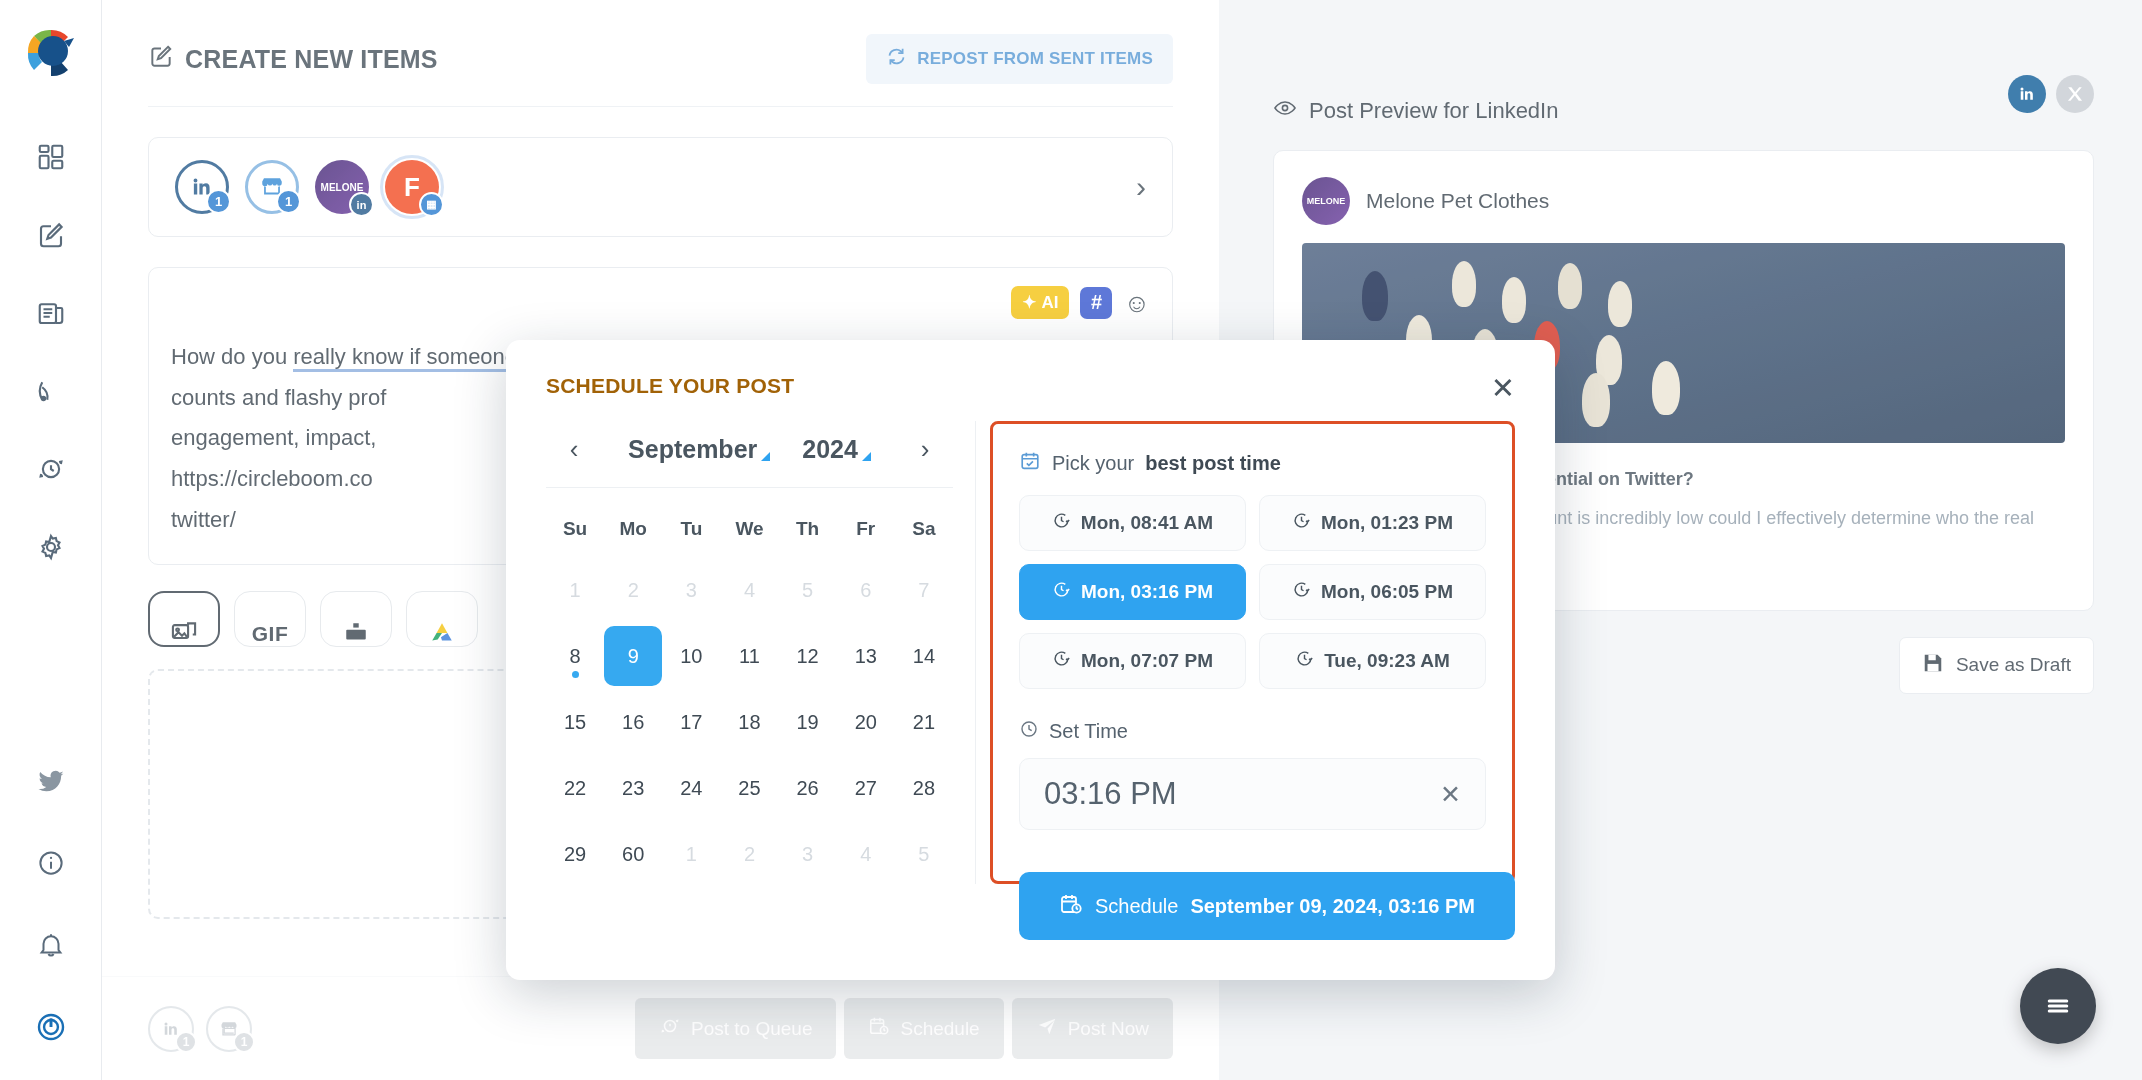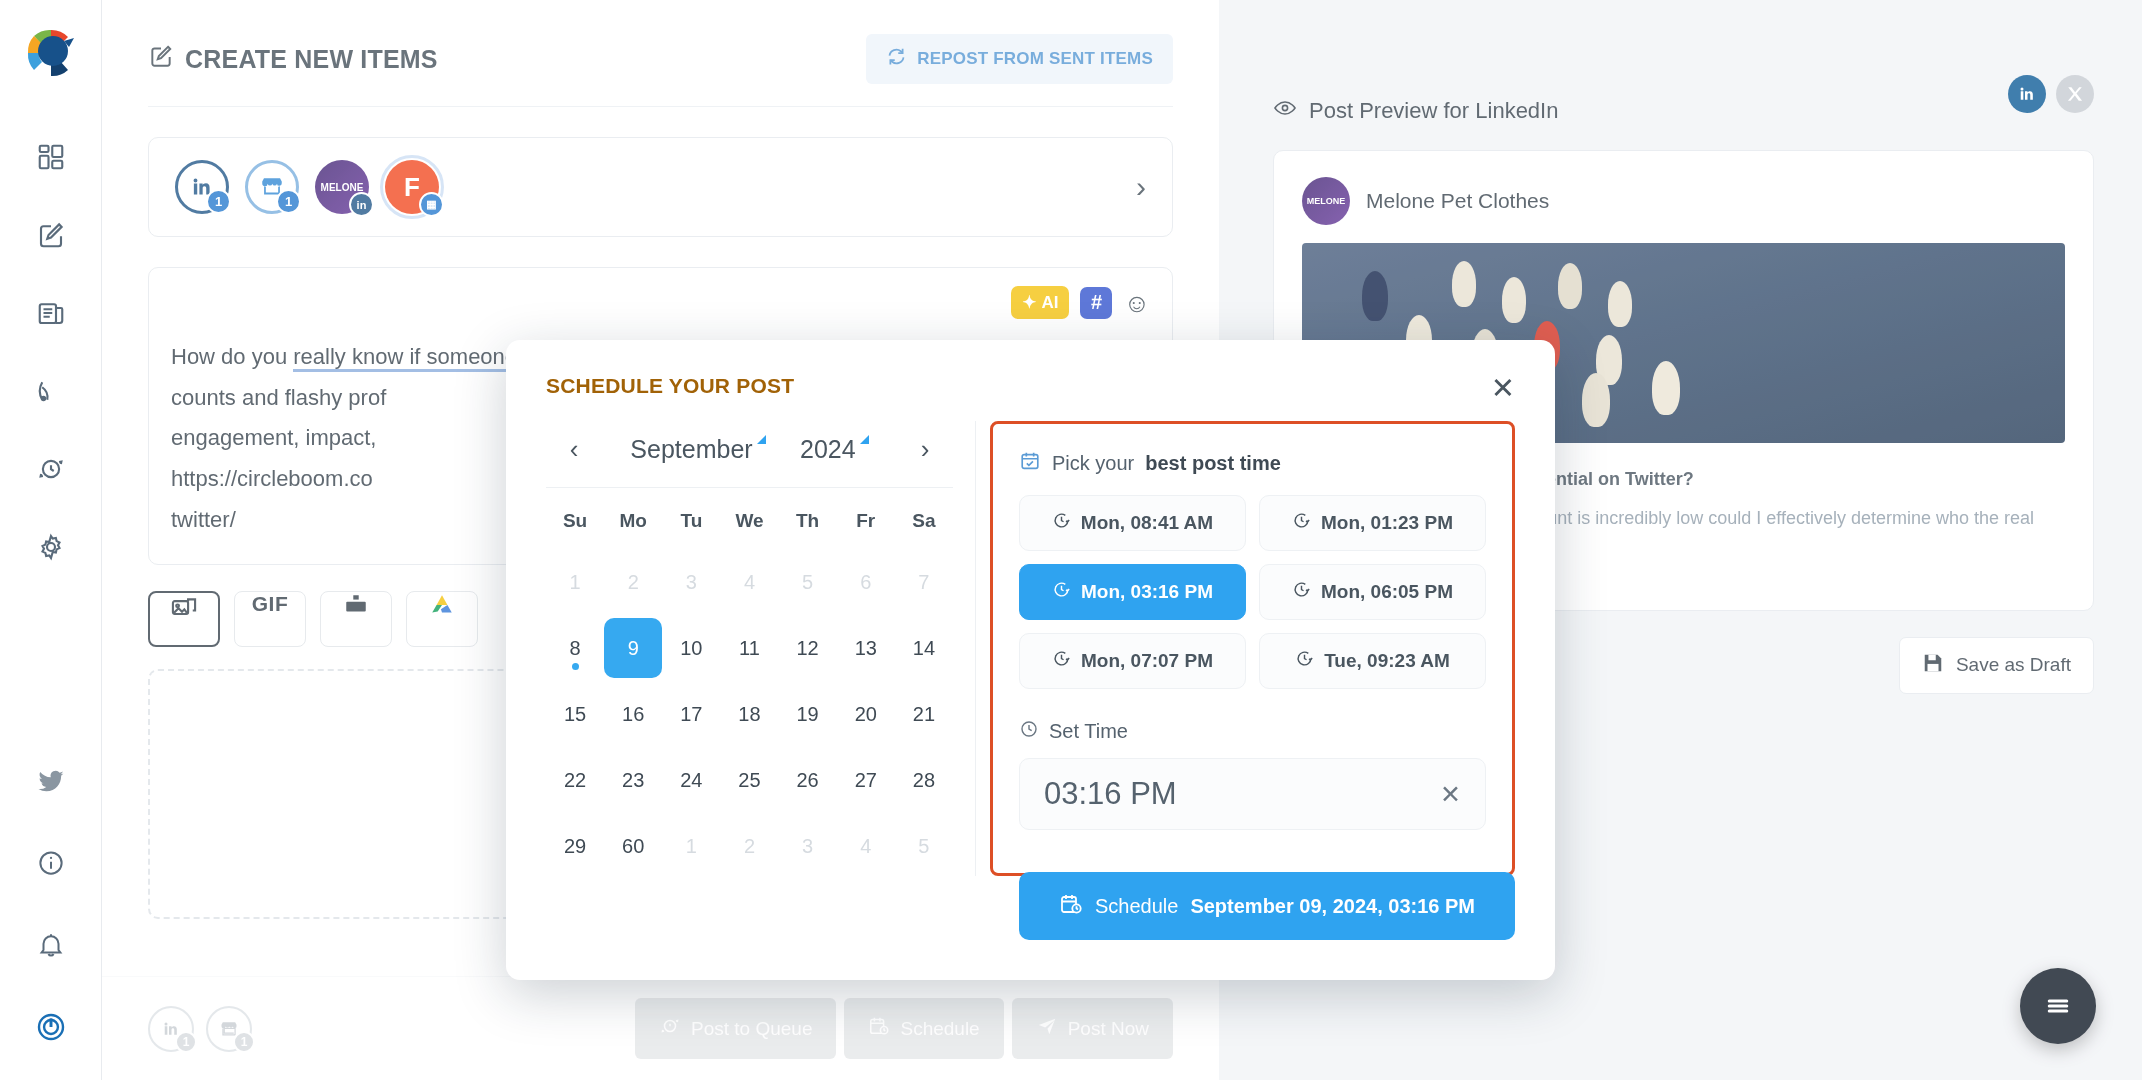--- a/index.html
+++ b/index.html
@@ -69,21 +69,21 @@
   .editor-tools { display: flex; justify-content: flex-end; align-items: center; gap: 11px; }
   .tool-ai { background: #f5c518; color: #fff; border-radius: 7px; padding: 6px 11px; display: flex; align-items: center; gap: 5px; font-size: 17px; font-weight: 700; cursor: pointer; }
   .tool-hash { background: #3b5bd0; color: #fff; border-radius: 7px; width: 32px; height: 32px; display: flex; align-items: center; justify-content: center; font-size: 20px; font-weight: 700; cursor: pointer; }
   .tool-emoji { color: #4a5660; font-size: 26px; cursor: pointer; line-height: 1; }
   .editor-text { margin-top: 18px; font-size: 22px; line-height: 1.85; color: #3f4a54; }
   .u-blue { border-bottom: 3px solid #8fb0de; }
   .u-red { border-bottom: 3px solid #e58da4; }
 
   
   .media-bar { margin-top: 26px; display: flex; gap: 14px; }
-  .mbtn { width: 72px; height: 56px; border: 1px solid #e2e6ea; border-radius: 8px; background: #fff; display: flex; align-items: flex-start; justify-content: center; cursor: pointer; color: #3f4a54; }
+  .mbtn { width: 72px; height: 56px; border: 1px solid #e2e6ea; border-radius: 16px; background: #fff; display: flex; align-items: flex-end; justify-content: center; cursor: pointer; color: #3f4a54; }
   .mbtn.active { border: 2px solid #3f4a54; }
   .mbtn .gif { font-size: 21px; font-weight: 700; letter-spacing: .5px; }
   .media-drop { margin-top: 22px; border: 2px dashed #dfe3e8; border-radius: 10px; height: 250px; display: flex; align-items: center; justify-content: center; color: #7b8794; font-size: 19px; letter-spacing: .6px; }
 
   
   .bottom-bar {
     position: absolute; left: 0; bottom: 0; width: 1117px; height: 104px;
     background: #ffffff; display: flex; align-items: center; padding: 0 46px;
     border-top: 1px solid #f0f2f5; opacity: .45;
   }
@@ -126,25 +126,25 @@
   }
   .modal-head { display: flex; align-items: flex-start; justify-content: space-between; }
   .modal-title { font-size: 21px; font-weight: 700; color: #a16207; letter-spacing: .2px; }
   .modal-close { font-size: 29px; color: #4a5660; cursor: pointer; line-height: 1; background: none; border: none; font-family: "Liberation Sans", sans-serif; }
   .modal-body { margin-top: 18px; display: flex; gap: 14px; }
 
   
   .cal { width: 430px; padding-right: 22px; border-right: 1px solid #edf0f3; }
   .cal-nav { display: flex; align-items: center; justify-content: space-between; padding: 6px 6px 0 6px; }
   .cal-arrow { width: 44px; height: 44px; border-radius: 50%; border: none; background: transparent; color: #4a5660; font-size: 26px; cursor: pointer; display: flex; align-items: center; justify-content: center; font-family: "Liberation Sans", sans-serif; }
-  .cal-sel { display: flex; align-items: flex-start; gap: 4px; font-size: 25px; font-weight: 400; color: #4a5660; cursor: pointer; }
+  .cal-sel { display: flex; align-items: flex-end; gap: 4px; font-size: 25px; font-weight: 700; color: #4a5660; cursor: pointer; }
   .cal-sel .tri { width: 0; height: 0; border-left: 9px solid transparent; border-bottom: 9px solid #2fa3f0; margin-bottom: 3px; }
   .cal-divider { margin-top: 16px; border-top: 1px solid #edf0f3; }
   .cal-grid { margin-top: 14px; display: grid; grid-template-columns: repeat(7,1fr); row-gap: 6px; }
-  .dow { text-align: center; font-size: 19px; font-weight: 700; color: #4a5660; padding: 8px 0 14px 0; }
+  .dow { text-align: center; font-size: 19px; font-weight: 700; color: #4a5660; padding: 8px 0 14px 0; margin-top: 8px; }
   .day { height: 60px; display: flex; flex-direction: column; align-items: center; justify-content: center; font-size: 20px; color: #3f4a54; border-radius: 10px; cursor: pointer; position: relative; }
   .day.muted { color: #d6dbe0; }
   .day.sel { background: #36a9f0; color: #fff; font-weight: 500; }
   .day .dot { width: 7px; height: 7px; border-radius: 50%; background: #36a9f0; position: absolute; bottom: 8px; }
 
   
   .times { flex: 1; border: 3px solid #dd4f26; border-radius: 8px; padding: 26px 26px 26px 26px; }
   .times-head { display: flex; align-items: center; gap: 11px; font-size: 20px; color: #55626e; }
   .times-head b { color: #3f4a54; }
   .slot-grid { margin-top: 18px; display: grid; grid-template-columns: 1fr 1fr; gap: 13px; }

